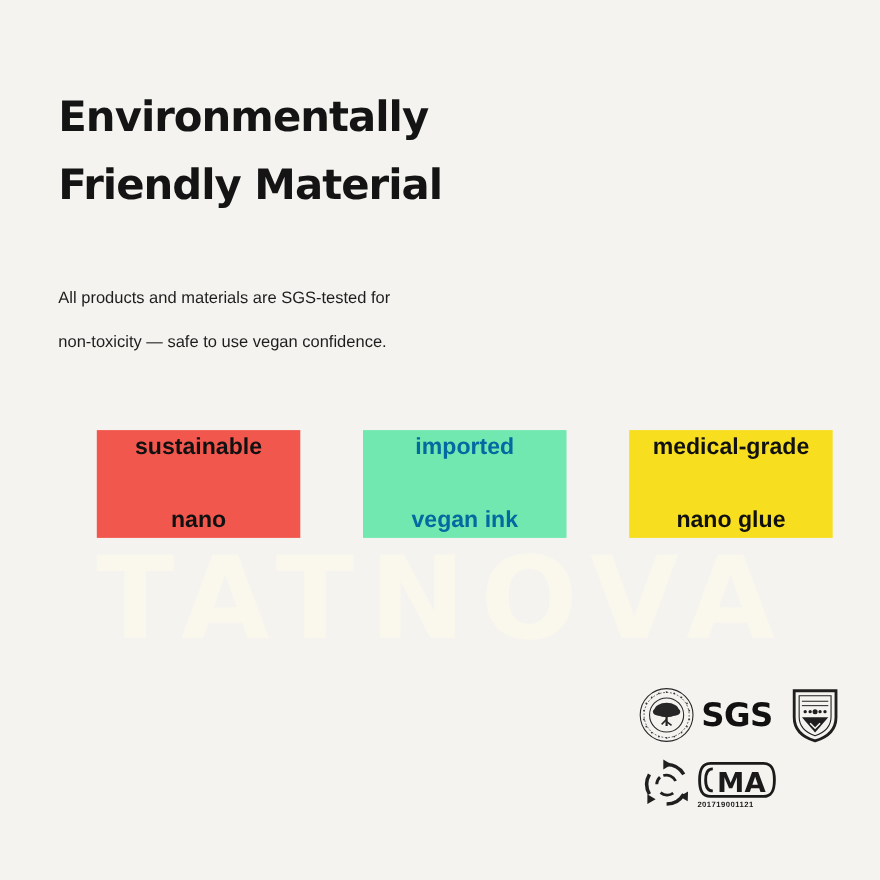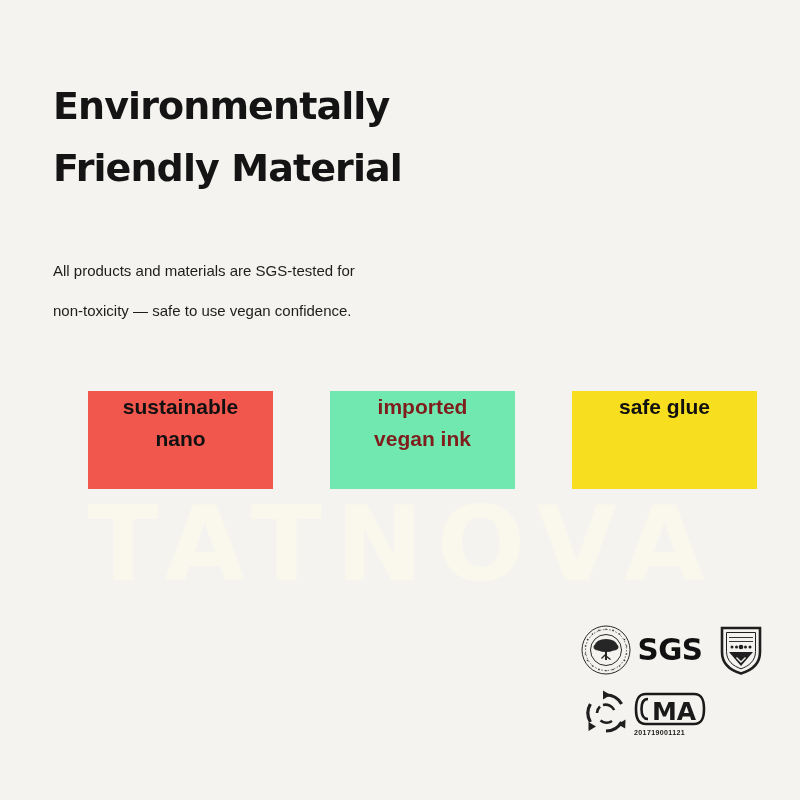--- a/index.html
+++ b/index.html
@@ -78,21 +78,21 @@
     width: 705px;
     height: 98px;
     display: flex;
     gap: 21px;
   }
   .chip {
     flex: 1 1 0;
     display: flex;
     flex-direction: column;
     align-items: center;
-    justify-content: flex-start;
+    justify-content: space-between;
     font-family: "Liberation Sans", sans-serif;
     font-weight: 700;
     font-size: 21px;
     line-height: 32px;
     color: #111111;
     text-align: center;
     margin-left: 36px;
   }
   .chip .cline { display: block; }
 
@@ -147,26 +147,27 @@
   <p class="subtitle">
     <span class="line">All products and materials are SGS-tested for</span>
     <span class="line">non-toxicity — safe to use vegan confidence.</span>
   </p>
 
   <div class="chips">
     <div class="chip" id="chip-0" style="background: rgb(242, 87, 78); color: rgb(17, 17, 17);">
       <span class="cline">sustainable</span>
       <span class="cline">nano</span>
     </div>
-    <div class="chip" id="chip-1" style="background: rgb(112, 232, 175); color: #7f1d1d;">
+    <div class="chip" id="chip-1" style="background: rgb(112, 232, 175); color: #0369a1;">
       <span class="cline">imported</span>
       <span class="cline">vegan ink</span>
     </div>
     <div class="chip" id="chip-2" style="background: rgb(247, 222, 30); color: rgb(17, 17, 17);">
-      <span class="cline">safe glue</span>
+      <span class="cline">medical-grade</span>
+      <span class="cline">nano glue</span>
     </div>
   </div>
 
   <div class="certs">
 
 
     <div class="cert">
       <svg width="52" height="52" viewBox="0 0 52 52">
         <circle cx="26" cy="26" r="24" fill="none" stroke="#2a2a2a" stroke-width="1"></circle>
         <circle cx="26" cy="26" r="20.5" fill="none" stroke="#2a2a2a" stroke-width="0.7" stroke-dasharray="1.6 1.6"></circle>

